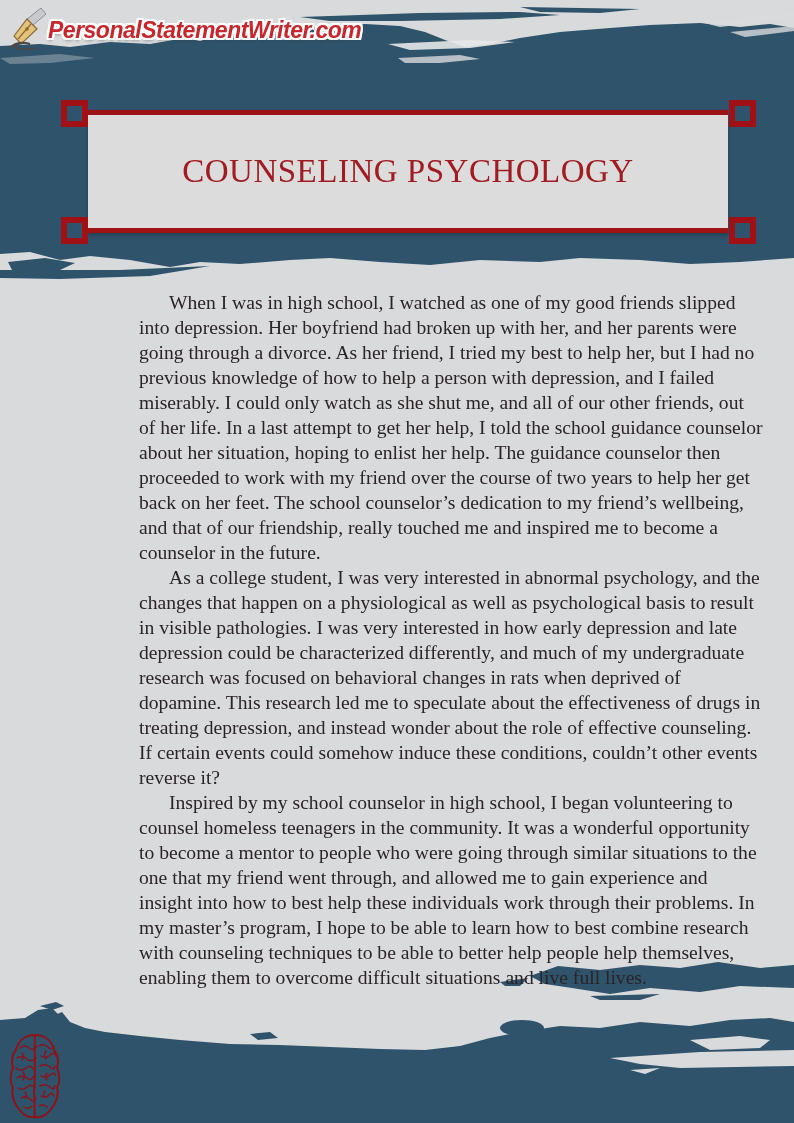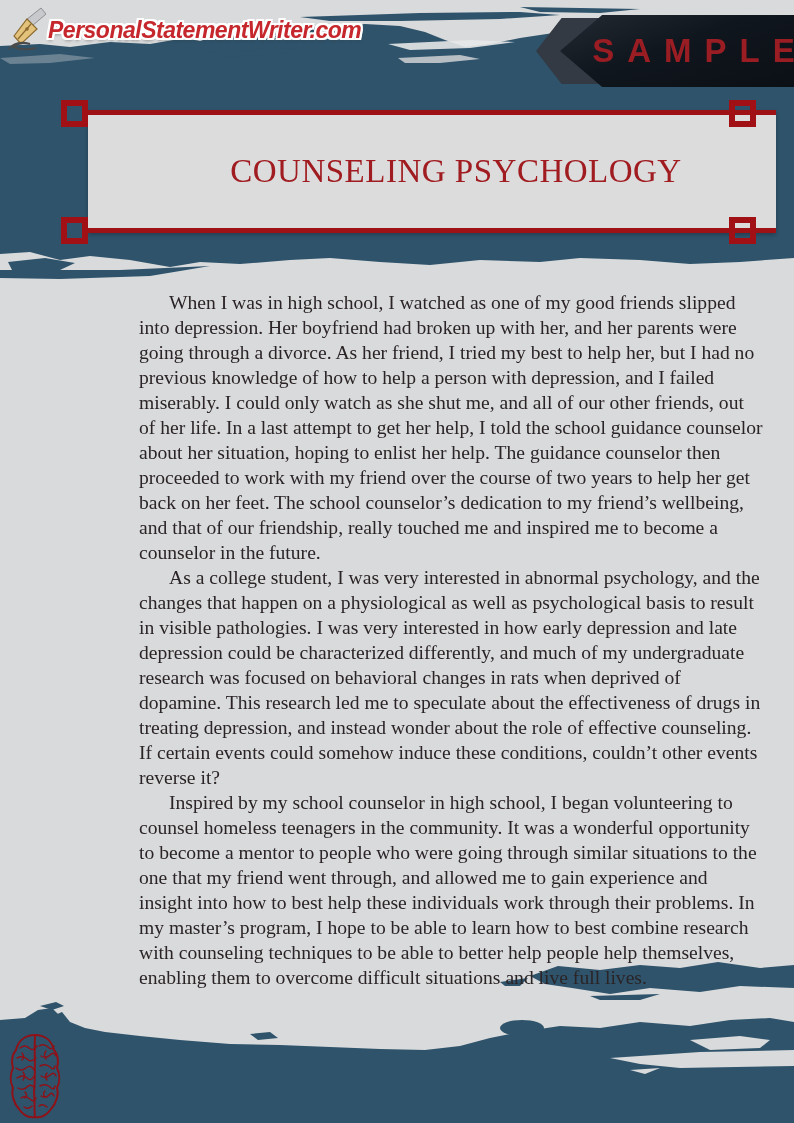--- a/index.html
+++ b/index.html
@@ -54,21 +54,20 @@
 
   
   .title-box{
     left:88px;top:110px;width:640px;height:113px;
     background:#dcdcdd;
     border-top:5px solid #9e1216;
     border-bottom:5px solid #9e1216;
     display:flex;flex-direction:column;align-items:center;justify-content:center;
     z-index:4;
     box-shadow:0 2px 4px rgba(0,0,0,.25);
-    padding-left:48px;
   }
   .title-line{
     font-family:"Liberation Serif", serif;
     font-size:33px;letter-spacing:0.5px;line-height:45px;
     color:#a01c20;white-space:nowrap;
   }
   .corner-square{
     width:15px;height:15px;border:6px solid #a01014;z-index:5;background:transparent;
   }
   .cs-tl{left:61px;top:100px;}
@@ -123,26 +122,20 @@
     <svg width="40" height="46" viewBox="0 0 40 46">
       <polygon points="20,13 35,1 40,7 26,19" fill="#c8c9cd" stroke="#8d8e92" stroke-width="1"></polygon>
       <polygon points="8,29 21,12 31,22 15,37" fill="#e3c27c" stroke="#8a6a30" stroke-width="1.2"></polygon>
       <line x1="12" y1="32" x2="25" y2="17" stroke="#8a6a30" stroke-width="1.2"></line>
       <circle cx="21" cy="22" r="1.8" fill="#8a6a30"></circle>
       <path d="M3,42 Q10,33 24,37 Q14,34 8,40 Q16,44 30,41" fill="none" stroke="#4a4a4a" stroke-width="2"></path>
     </svg>
     <span class="logo-text">PersonalStatementWriter.com</span>
   </div>
 
-  <div class="abs ribbon">
-    <div class="ribbon-chevron"></div>
-    <div class="ribbon-body">
-      <span class="ribbon-label">SAMPLE</span>
-    </div>
-  </div>
 
   <div class="abs corner-square cs-tl"></div>
   <div class="abs corner-square cs-tr"></div>
   <div class="abs corner-square cs-bl"></div>
   <div class="abs corner-square cs-br"></div>
 
   <div class="abs title-box">
     <div class="title-line">COUNSELING PSYCHOLOGY</div>
   </div>
 

